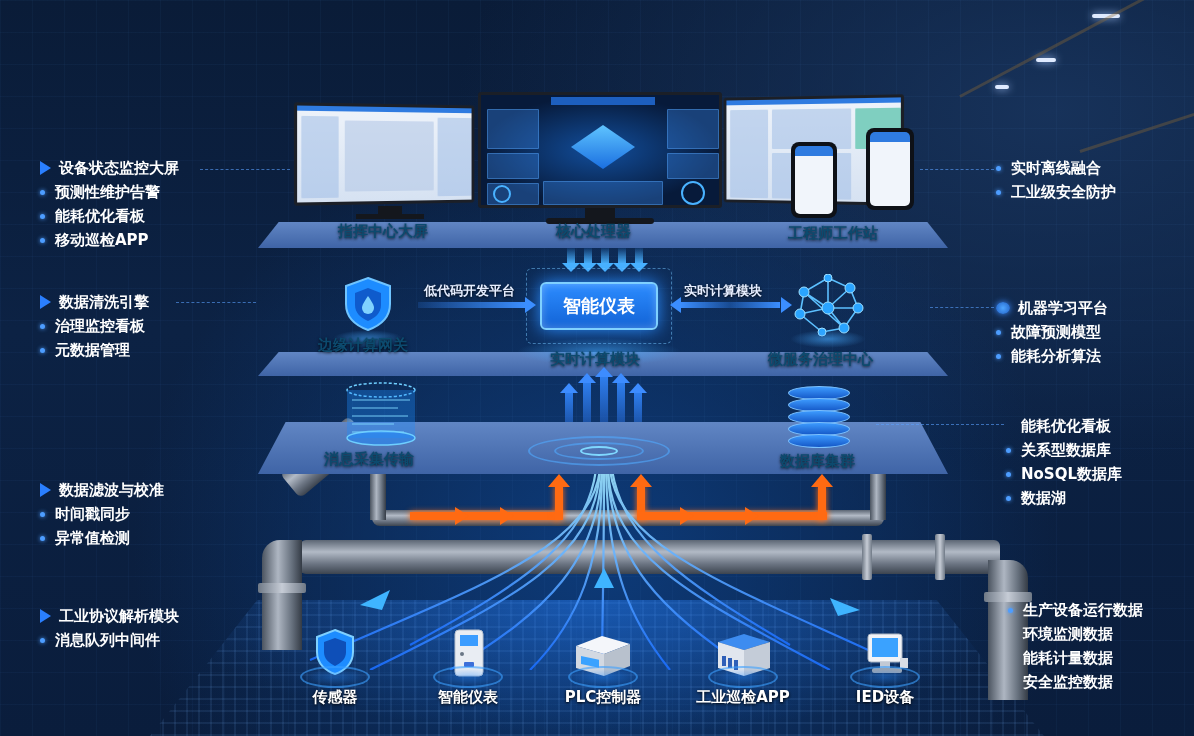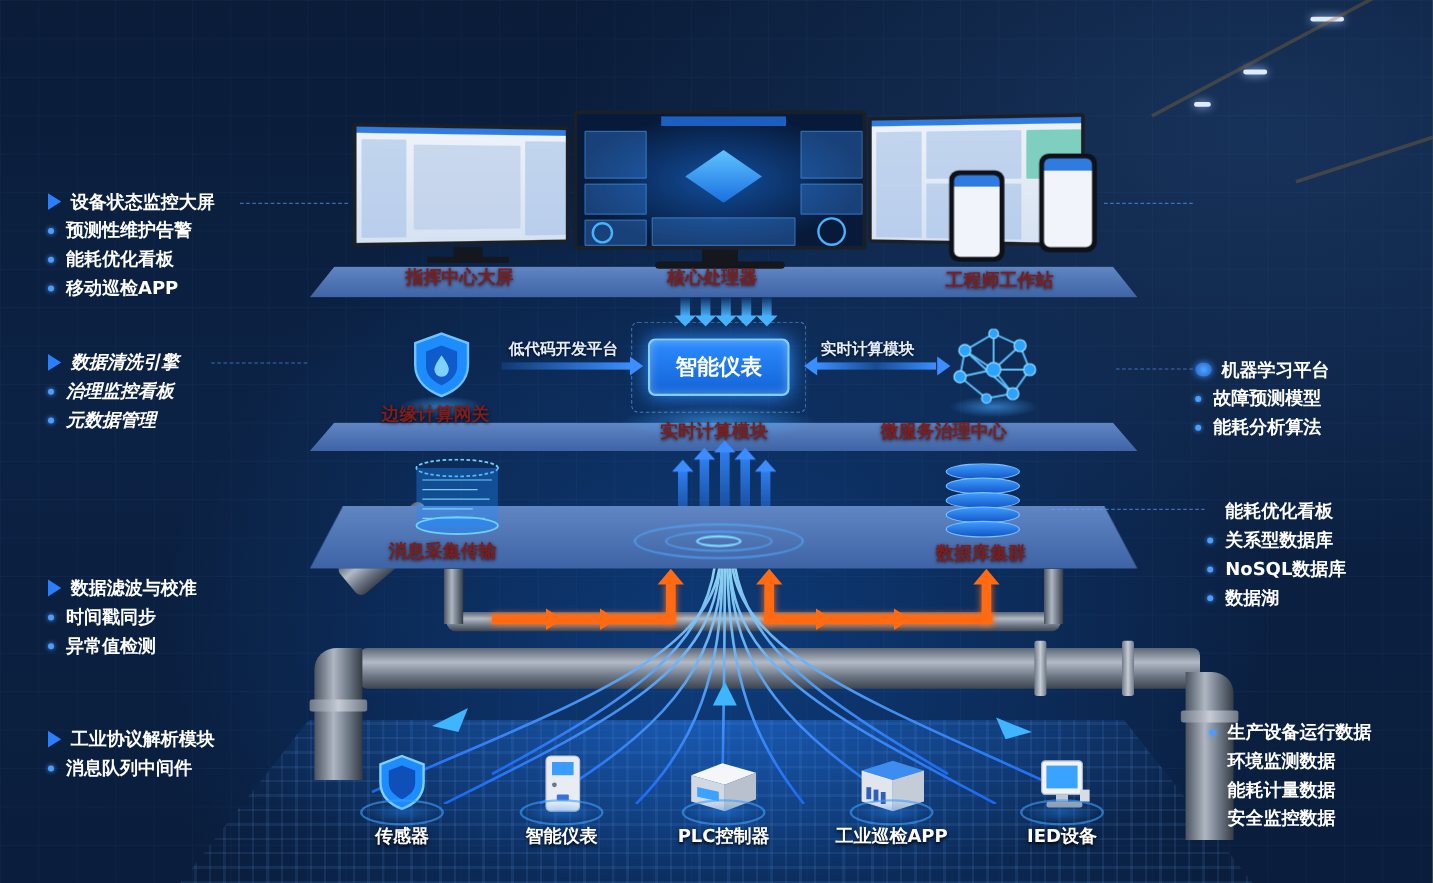--- a/index.html
+++ b/index.html
@@ -36,21 +36,21 @@
     position: absolute; left: 258px; width: 690px; height: 26px;
     background: linear-gradient(180deg, #6186c4 0%, #3f64a6 100%);
     clip-path: polygon(3% 0, 97% 0, 100% 100%, 0 100%);
     box-shadow: 0 4px 12px rgba(0,0,0,0.5);
   }
   .layer-top { top: 222px; height: 26px; }
   .layer-mid { top: 352px; height: 24px; }
   .layer-low { top: 422px; height: 52px; clip-path: polygon(4% 0, 96% 0, 100% 100%, 0 100%); }
 
   .label {
-    position: absolute; font-size: 15px; font-weight: bold; color: #7f1d1d;
+    position: absolute; font-size: 15px; font-weight: bold; color: #0c4a6e;
     text-shadow: 0 1px 3px rgba(0,0,0,0.8); white-space: nowrap;
   }
   .label.sm { font-size: 13px; color: #e6eeff; }
 
   
   .monitor { position: absolute; border: 3px solid #1b1f27; border-radius: 3px; overflow: hidden; }
   .screen-light { background: linear-gradient(180deg, #eef3fa, #d6e2f2); }
   .screen-dark { background: radial-gradient(ellipse at 50% 50%, #124e9c 0%, #071a3a 70%); }
   .stand { position: absolute; background: #14171d; }
   .scr-bar { position: absolute; background: #2f7be0; height: 5px; }
@@ -259,21 +259,21 @@
       <circle cx="34" cy="58" r="4"></circle>
       <circle cx="12" cy="40" r="5"></circle>
     <circle cx="16" cy="18" r="5"></circle>
       <circle cx="40" cy="34" r="6"></circle>
   </g>
 </svg>
 <div class="glow-disk" style="left:790px;top:330px;width:76px;height:18px;"></div>
 
 <div class="label" style="left:318px;top:336px;">边缘计算网关</div>
 <div class="label" style="left:550px;top:350px;">实时计算模块</div>
-<div class="label" style="left:734px;top:350px;">微服务治理中心</div>
+<div class="label" style="left:768px;top:350px;">微服务治理中心</div>
 
 <div class="up-arrow" style="left:565px;top:392px;height:50px;"></div>
 <div class="up-arrow" style="left:583px;top:382px;height:60px;"></div>
 <div class="up-arrow" style="left:600px;top:376px;height:66px;"></div>
 <div class="up-arrow" style="left:617px;top:382px;height:60px;"></div>
 <div class="up-arrow" style="left:634px;top:392px;height:50px;"></div>
 
 <div class="layer layer-low"></div>
 
 <svg style="position:absolute;left:338px;top:382px;" width="86" height="64" viewBox="0 0 86 64">
@@ -375,21 +375,21 @@
       <span class="bullet"></span>
       <span>能耗优化看板</span>
     </div>
   <div class="side-item">
       <span class="bullet"></span>
       <span>移动巡检APP</span>
     </div>
 </div>
 <div class="dash-line" style="left:200px;top:169px;width:90px;"></div>
 
-<div class="side-group" style="left:40px;top:290px;font-style:italic;">
+<div class="side-group" style="left:40px;top:290px;">
   <div class="side-head">
       <span class="tri"></span>
       <span>数据清洗引擎</span>
     </div>
   <div class="side-item">
       <span class="bullet"></span>
       <span>治理监控看板</span>
     </div>
   <div class="side-item">
       <span class="bullet"></span>
@@ -418,20 +418,28 @@
       <span class="tri"></span>
       <span>工业协议解析模块</span>
     </div>
   <div class="side-item">
       <span class="bullet"></span>
       <span>消息队列中间件</span>
     </div>
 </div>
 
 <div class="side-group" style="left:996px;top:156px;">
+  <div class="side-item">
+      <span class="bullet"></span>
+      <span>实时离线融合</span>
+    </div>
+  <div class="side-item">
+      <span class="bullet"></span>
+      <span>工业级安全防护</span>
+    </div>
 </div>
 <div class="dash-line" style="left:920px;top:169px;width:74px;"></div>
 
 <div class="side-group" style="left:996px;top:296px;">
   <div class="side-head">
       <span class="dot-big"></span>
       <span>机器学习平台</span>
     </div>
   <div class="side-item">
       <span class="bullet"></span>

